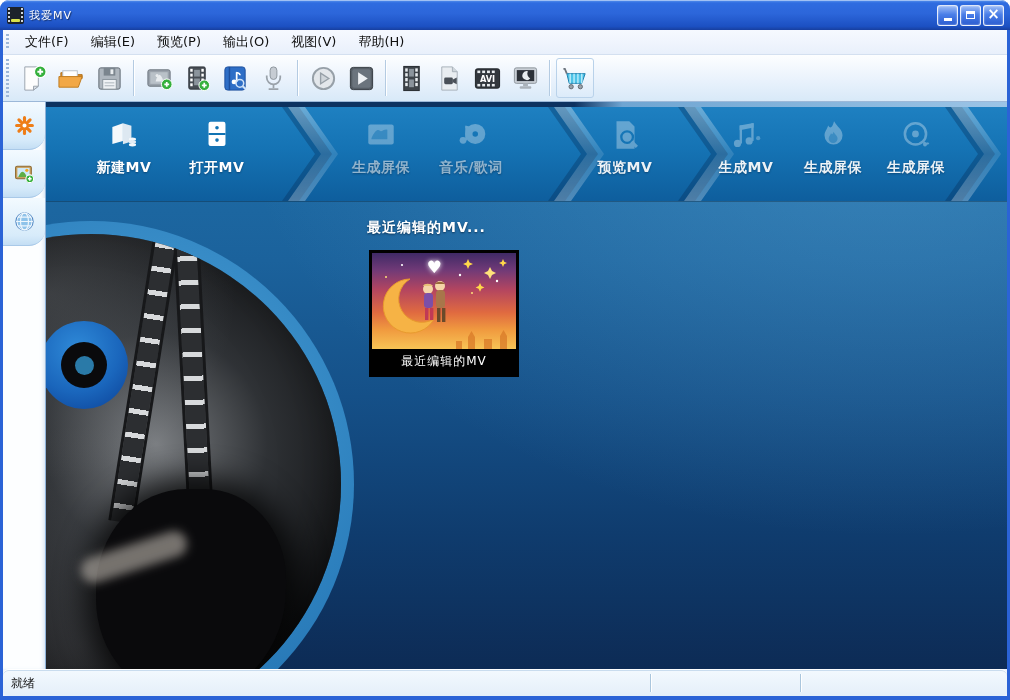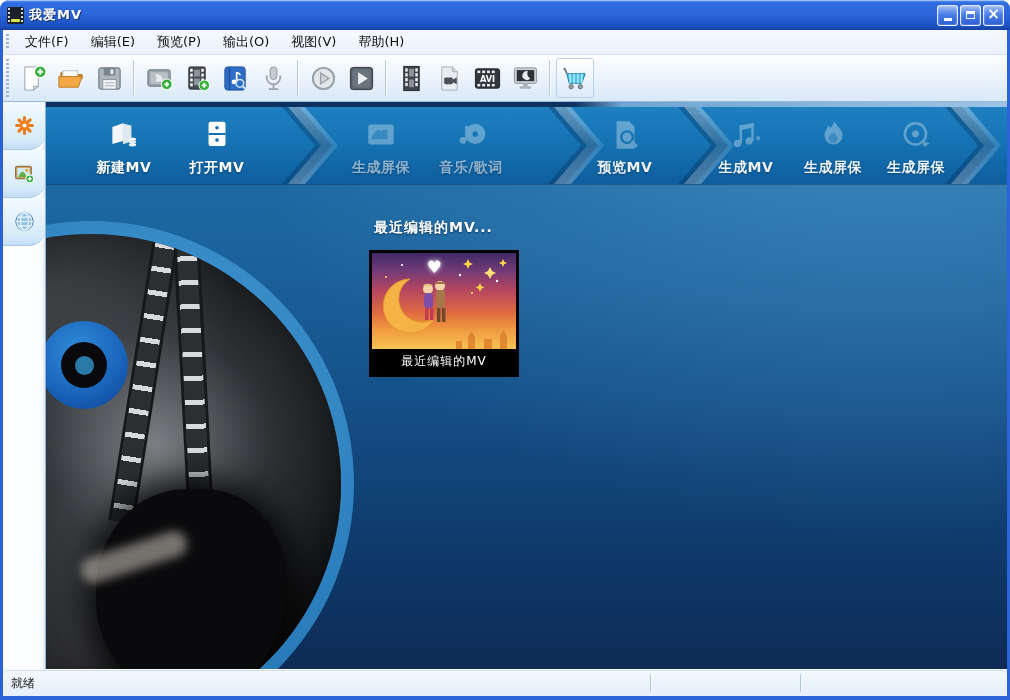--- a/index.html
+++ b/index.html
@@ -10,21 +10,21 @@
   .titlebar{position:absolute;top:0;left:0;right:0;height:30px;border-radius:8px 8px 0 0;
     background:linear-gradient(180deg,#5a96ee 0%,#2f6ce0 10%,#2c66da 45%,#1c50c2 88%,#173f9f 100%);
     display:flex;align-items:center;box-shadow:inset 0 1px 0 rgba(255,255,255,.45);}
   .app-icon{width:17px;height:17px;margin:0 5px 0 7px;background:#1d222a;border-radius:2px;position:relative;flex:0 0 auto;}
   .app-icon i{position:absolute;left:4px;width:9px;height:3px;border-radius:1px;}
   .app-icon i:nth-child(1){top:2px;background:#6fcf3f;}
   .app-icon i:nth-child(2){top:7px;background:#e0a52f;}
   .app-icon i:nth-child(3){top:12px;background:#d9e24a;}
   .app-icon b{position:absolute;top:1px;bottom:1px;width:2px;background:repeating-linear-gradient(180deg,#cfd6de 0 2px,transparent 2px 4px);}
   .app-icon b.l{left:1px;} .app-icon b.r{right:1px;}
-  .title-text{color:#fff;font-size:13px;font-weight:bold;text-shadow:1px 1px 1px rgba(0,0,0,.5);letter-spacing:1px;}
+  .title-text{color:#fff;font-size:11px;font-weight:normal;text-shadow:1px 1px 1px rgba(0,0,0,.5);letter-spacing:1px;}
   .win-controls{margin-left:auto;display:flex;gap:2px;padding-right:6px;}
   .wbtn{width:21px;height:21px;border-radius:3px;border:1px solid rgba(255,255,255,.85);
     background:linear-gradient(180deg,#9dbcf6 0%,#4a7ee8 45%,#2a5cd0 100%);
     display:flex;align-items:center;justify-content:center;color:#fff;box-sizing:border-box;box-shadow:inset 0 0 2px rgba(255,255,255,.6);}
   .glyph-min{width:8px;height:3px;background:#fff;margin-top:9px;}
   .glyph-max{width:9px;height:8px;border:1px solid #fff;border-top:3px solid #fff;box-sizing:border-box;}
   .glyph-close{font-size:15px;font-weight:bold;line-height:1;margin-top:-1px;}
 
   
   .chrome{position:absolute;top:30px;left:3px;right:3px;bottom:4px;background:#eef4fc;display:flex;flex-direction:column;}
@@ -47,21 +47,21 @@
     border-bottom:1px solid #a9c9e8;border-radius:0 0 16px 0;}
   .side-tab svg{width:21px;height:21px;}
   .side-rest{flex:1;}
 
   .stage{flex:1;position:relative;overflow:hidden;
     background:linear-gradient(180deg,#1e6fa9 0%,#1b629c 28%,#155088 52%,#0f3c6e 76%,#0d2b55 100%);}
   .stage::before{content:"";position:absolute;inset:0;background:radial-gradient(ellipse at 88% -5%,rgba(110,185,230,.38),transparent 55%);pointer-events:none;}
   .top-strip{position:absolute;top:0;left:0;right:0;height:5px;background:linear-gradient(90deg,#0d3260 0%,#0d3260 55%,#6fa5d2 60%,#9cc4e6 100%);}
 
   
-  .band{position:absolute;top:5px;left:0;right:0;height:77px;
+  .band{position:absolute;top:5px;left:0;right:0;height:94px;
     background:linear-gradient(180deg,#1e80c1 0%,#1573b4 45%,#0e5e9d 100%);
     box-shadow:0 1px 0 rgba(0,0,0,.25);}
   .chev{position:absolute;top:0;height:100%;width:50px;}
   .chev i{position:absolute;top:0;left:0;width:100%;height:100%;clip-path:polygon(0 0,34% 0,100% 50%,34% 100%,0 100%,66% 50%);}
   .chev i.sh{background:rgba(6,46,88,.35);transform:translateX(-6px);}
   .chev i.hi{background:linear-gradient(180deg,rgba(255,255,255,.34),rgba(255,255,255,.12) 50%,rgba(255,255,255,.28));}
   .step{position:absolute;top:6px;width:96px;text-align:center;}
   .step .s-icon{width:36px;height:36px;margin:4px auto 6px;}
   .step .s-icon svg{width:36px;height:36px;}
   .step .s-label{font-size:14px;font-weight:bold;color:#fff;letter-spacing:.5px;text-shadow:0 1px 2px rgba(0,30,60,.45);white-space:nowrap;}
@@ -85,21 +85,21 @@
   .arm{position:absolute;left:238px;top:310px;width:110px;height:26px;border-radius:13px;background:rgba(205,198,190,.55);filter:blur(5px);transform:rotate(-18deg);}
 
   
   .vinyl{position:absolute;left:-6px;top:219px;width:88px;height:88px;border-radius:50%;
     background:radial-gradient(circle at 42% 32%,#2f8ad8 0%,#1a66bc 55%,#0b3f94 100%);
     display:flex;align-items:center;justify-content:center;}
   .vinyl .donut{width:46px;height:46px;border-radius:50%;background:#0a0a0c;display:flex;align-items:center;justify-content:center;}
   .vinyl .hole{width:19px;height:19px;border-radius:50%;background:#2a7aa8;}
 
   
-  .recent-header{position:absolute;left:328px;top:117px;color:#fff;font-size:14px;font-weight:bold;letter-spacing:1px;text-shadow:0 1px 2px rgba(0,20,40,.6);}
+  .recent-header{position:absolute;left:321px;top:117px;color:#fff;font-size:14px;font-weight:bold;letter-spacing:1px;text-shadow:0 1px 2px rgba(0,20,40,.6);}
   .thumb{position:absolute;left:323px;top:148px;width:150px;background:#000;padding:3px;box-sizing:border-box;}
   .thumb-art{width:144px;height:96px;display:block;}
   .thumb-caption{height:25px;display:flex;align-items:center;justify-content:center;color:#fff;font-size:12px;letter-spacing:1px;}
 
   
   .statusbar{height:26px;background:linear-gradient(180deg,#f3f9fe,#e4eff9);border-top:1px solid #ffffff;box-shadow:inset 0 1px 0 #c9dcee;position:relative;display:flex;align-items:center;border-radius:6px;}
   .status-text{font-size:12px;color:#111;padding-left:8px;}
   .ssep{position:absolute;top:4px;bottom:4px;width:1px;background:#aac6dd;border-right:1px solid #fff;}
   .ssep.p1{left:647px;} .ssep.p2{left:797px;}
 </style>

